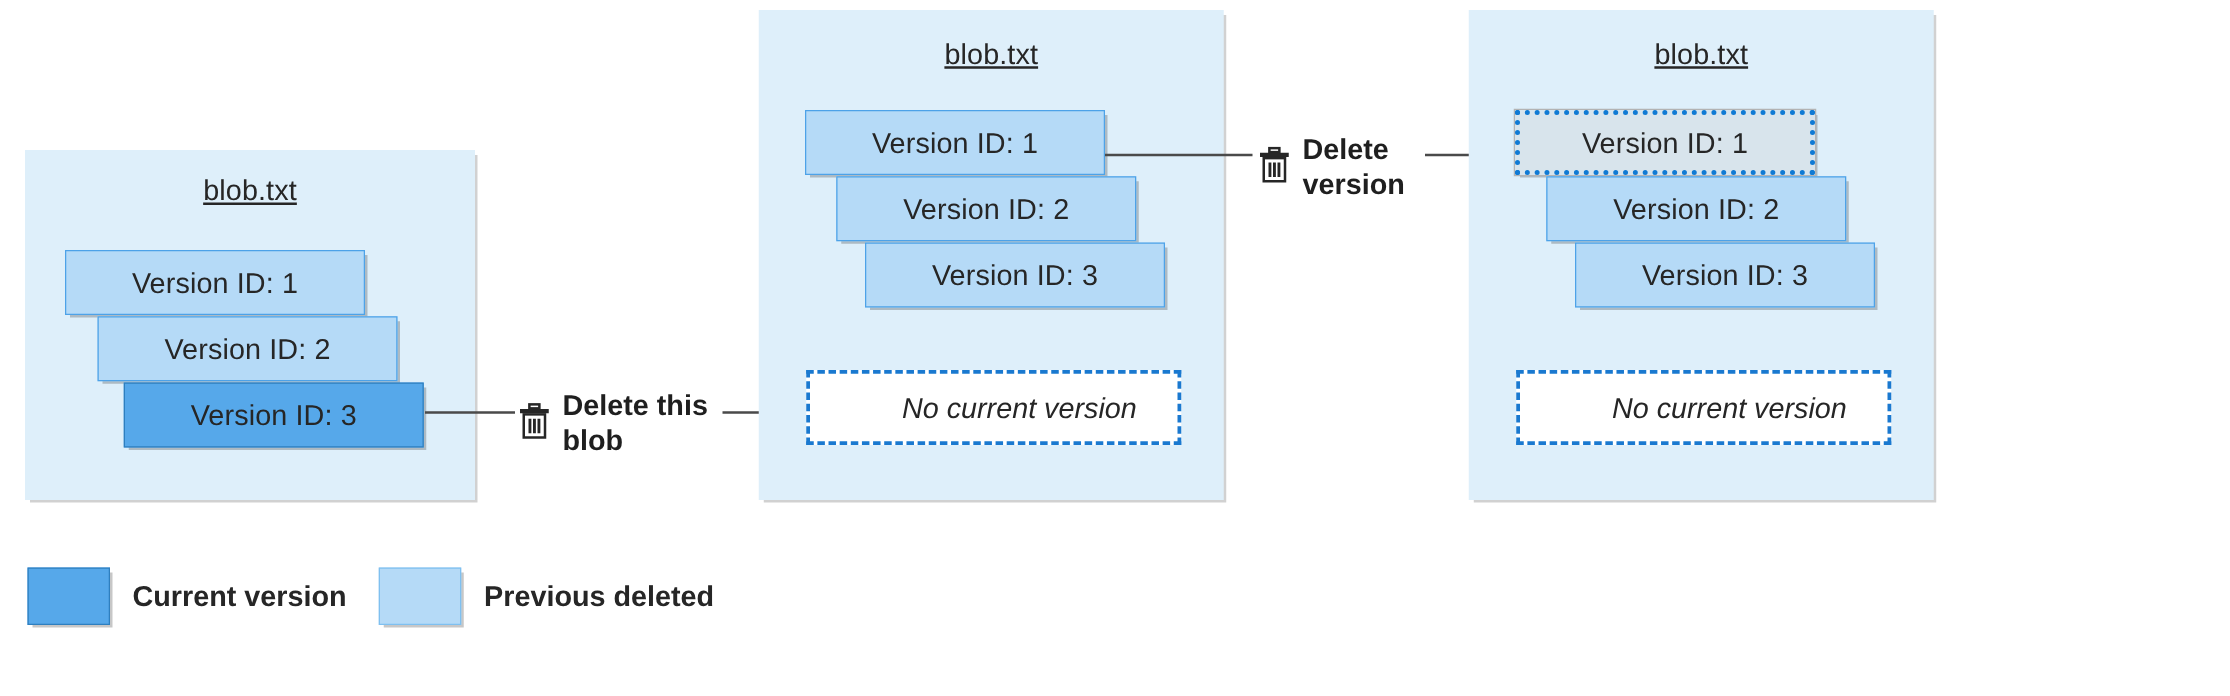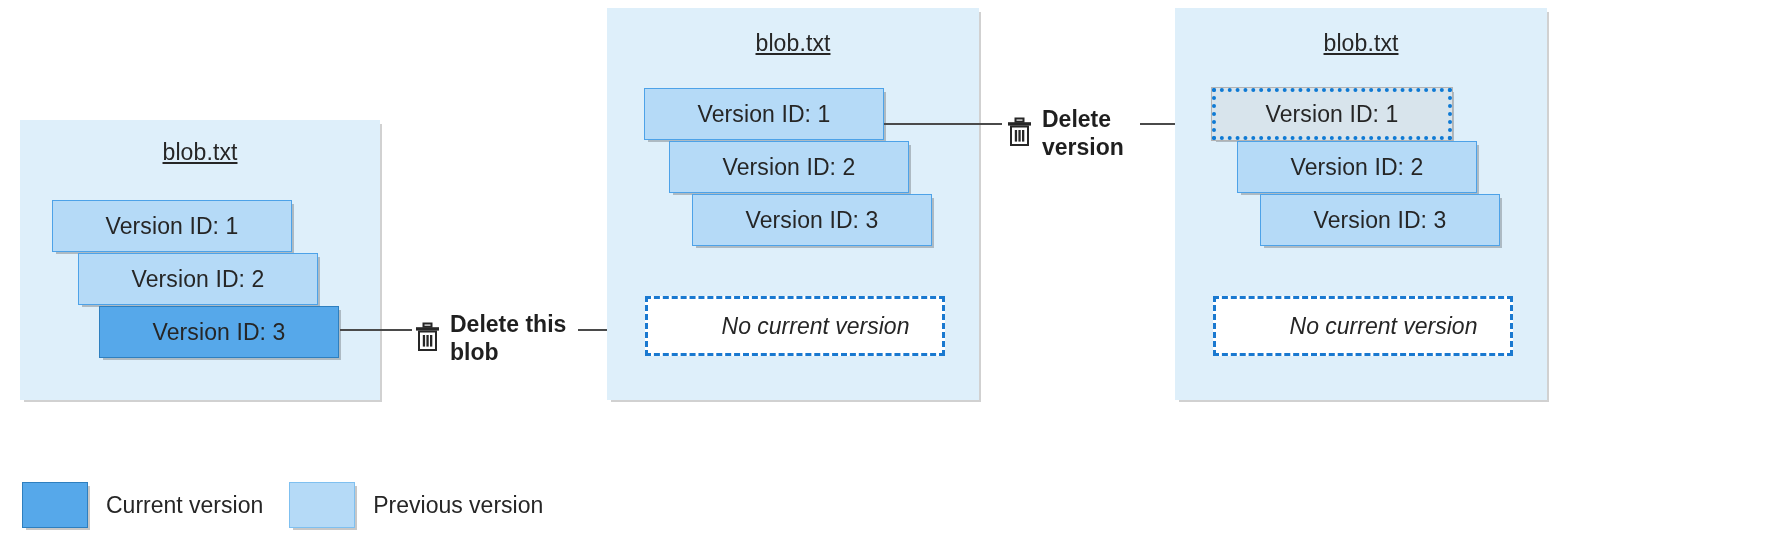--- a/index.html
+++ b/index.html
@@ -111,23 +111,24 @@
   .trash-icon {
     display: block;
     flex: 0 0 auto;
     margin-top: 2px;
   }
 
   
   #legend {
     position: absolute;
     left: 22px;
-    top: 482px;
-    display: flex;
-    align-items: center;
+    top: 454px;
+    display: flex;
+    align-items: center;
+    font-weight: bold;
   }
   .legend-item {
     display: flex;
     align-items: center;
   }
   .legend-swatch {
     width: 66px;
     height: 46px;
     box-sizing: border-box;
     box-shadow: 3px 3px 0 -1px rgba(0,0,0,0.22);
@@ -249,18 +250,18 @@
   </div>
 
   <div id="legend">
     <div class="legend-item">
       <span class="legend-swatch current"></span>
       <span class="legend-text">Current version</span>
     </div>
     <span class="legend-gap"></span>
     <div class="legend-item">
       <span class="legend-swatch previous"></span>
-      <span class="legend-text">Previous version</span>
+      <span class="legend-text">Previous deleted</span>
     </div>
     <span class="legend-gap"></span>
   </div>
 
 </div>
 
 </body></html>

